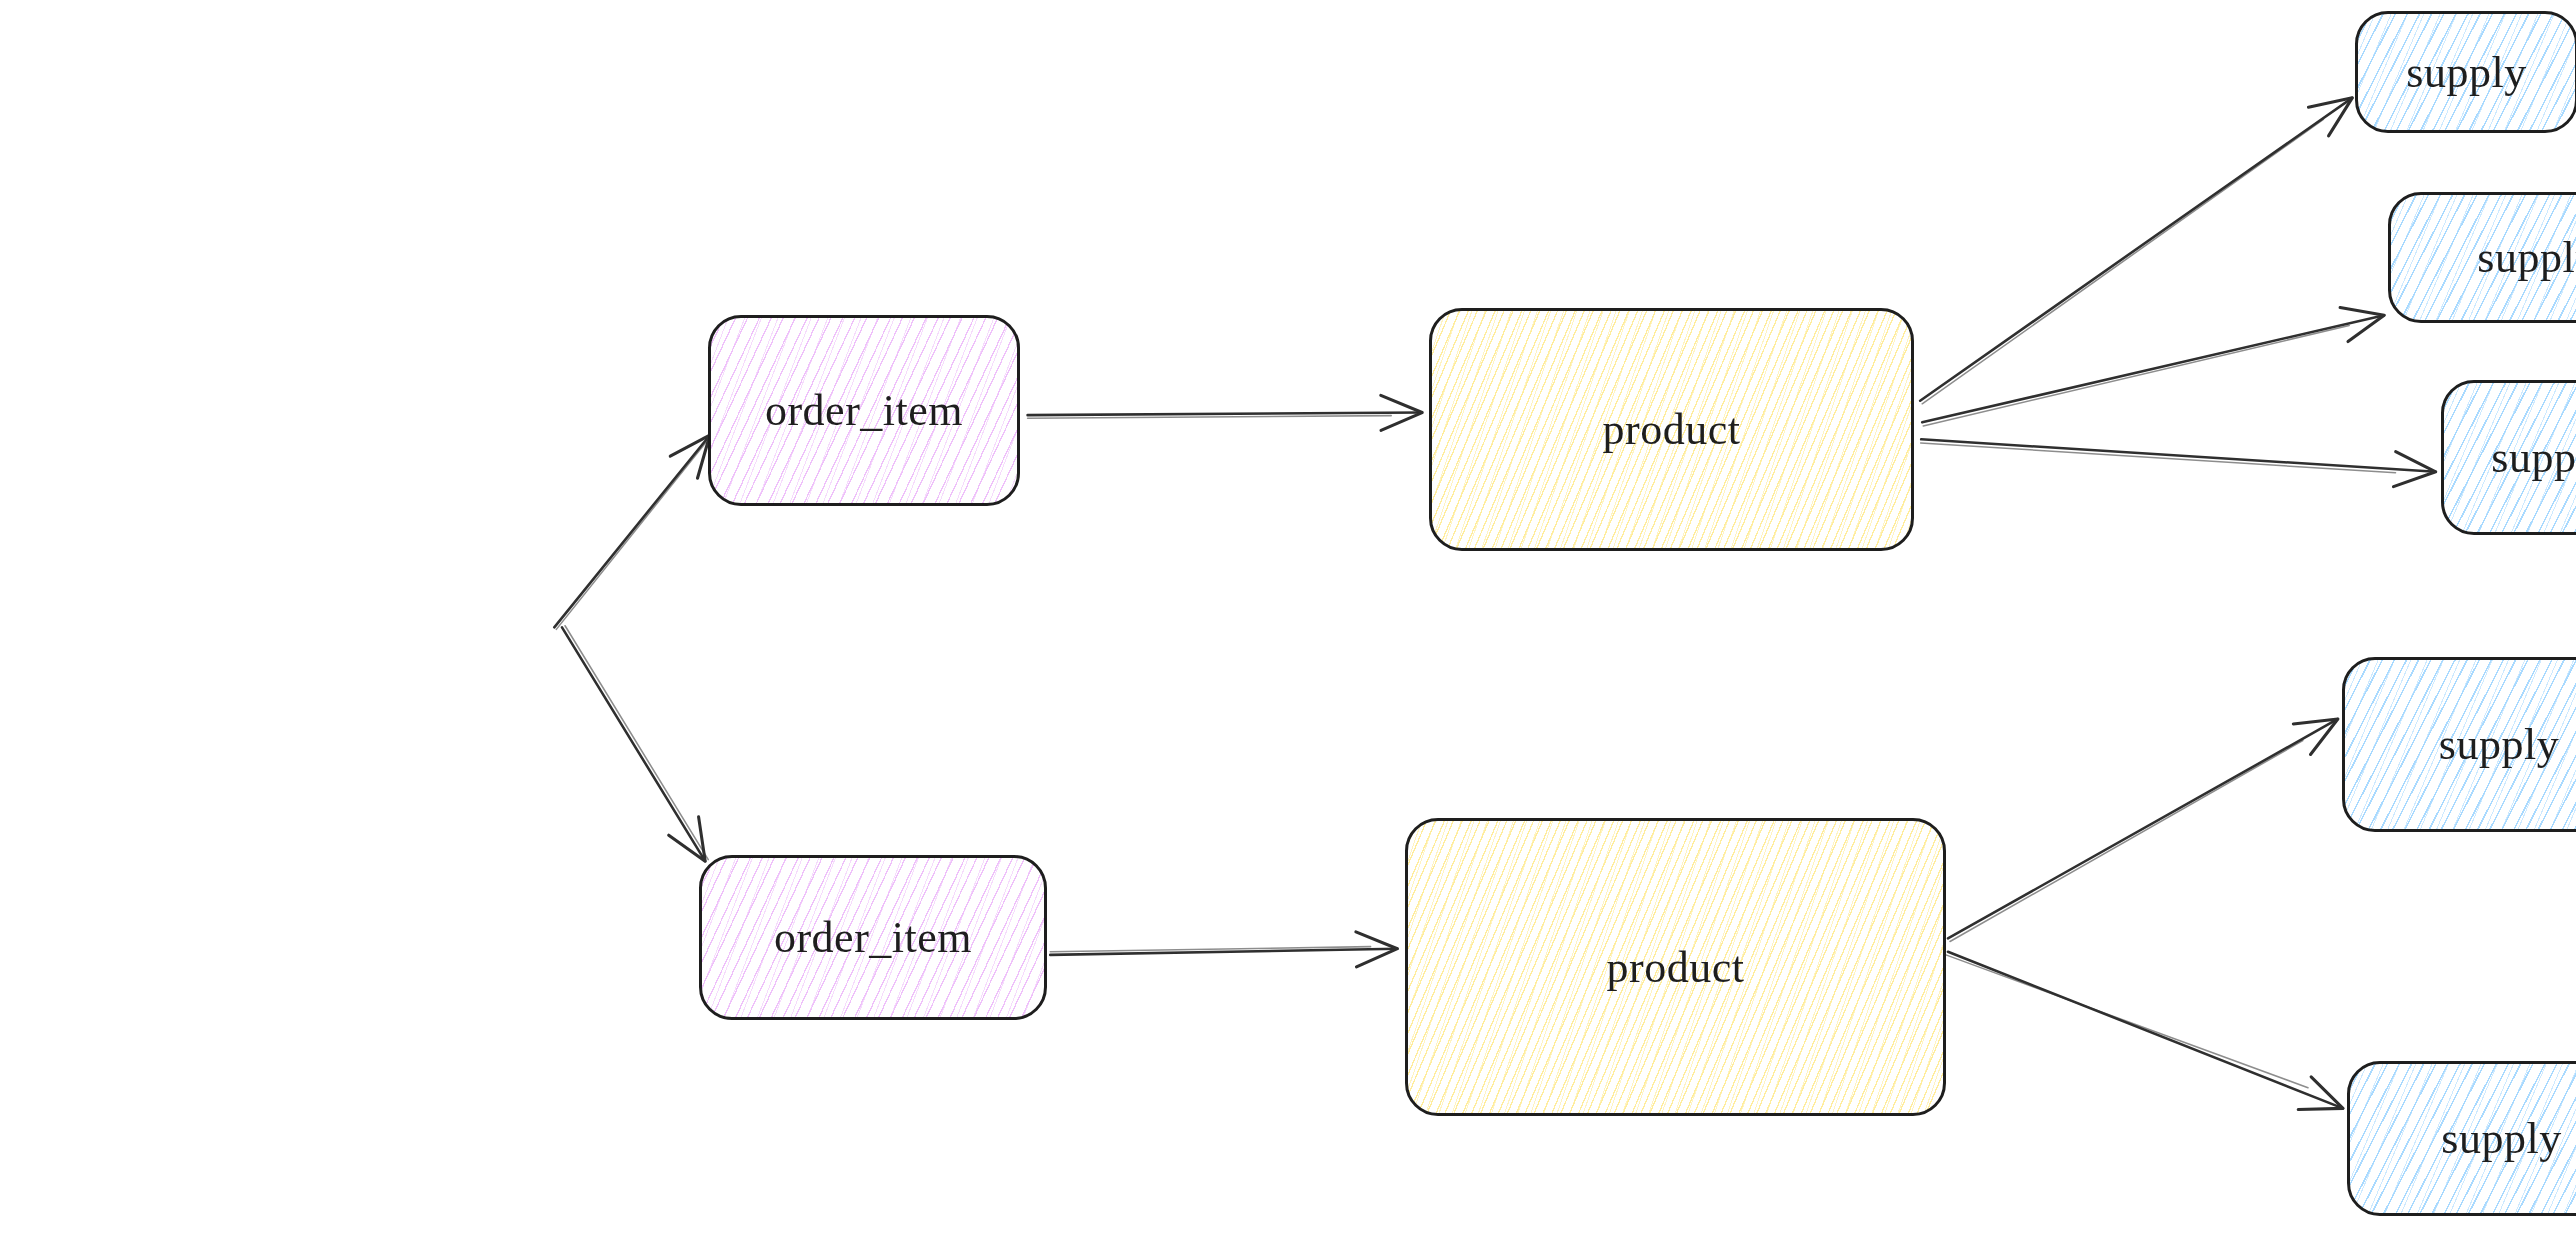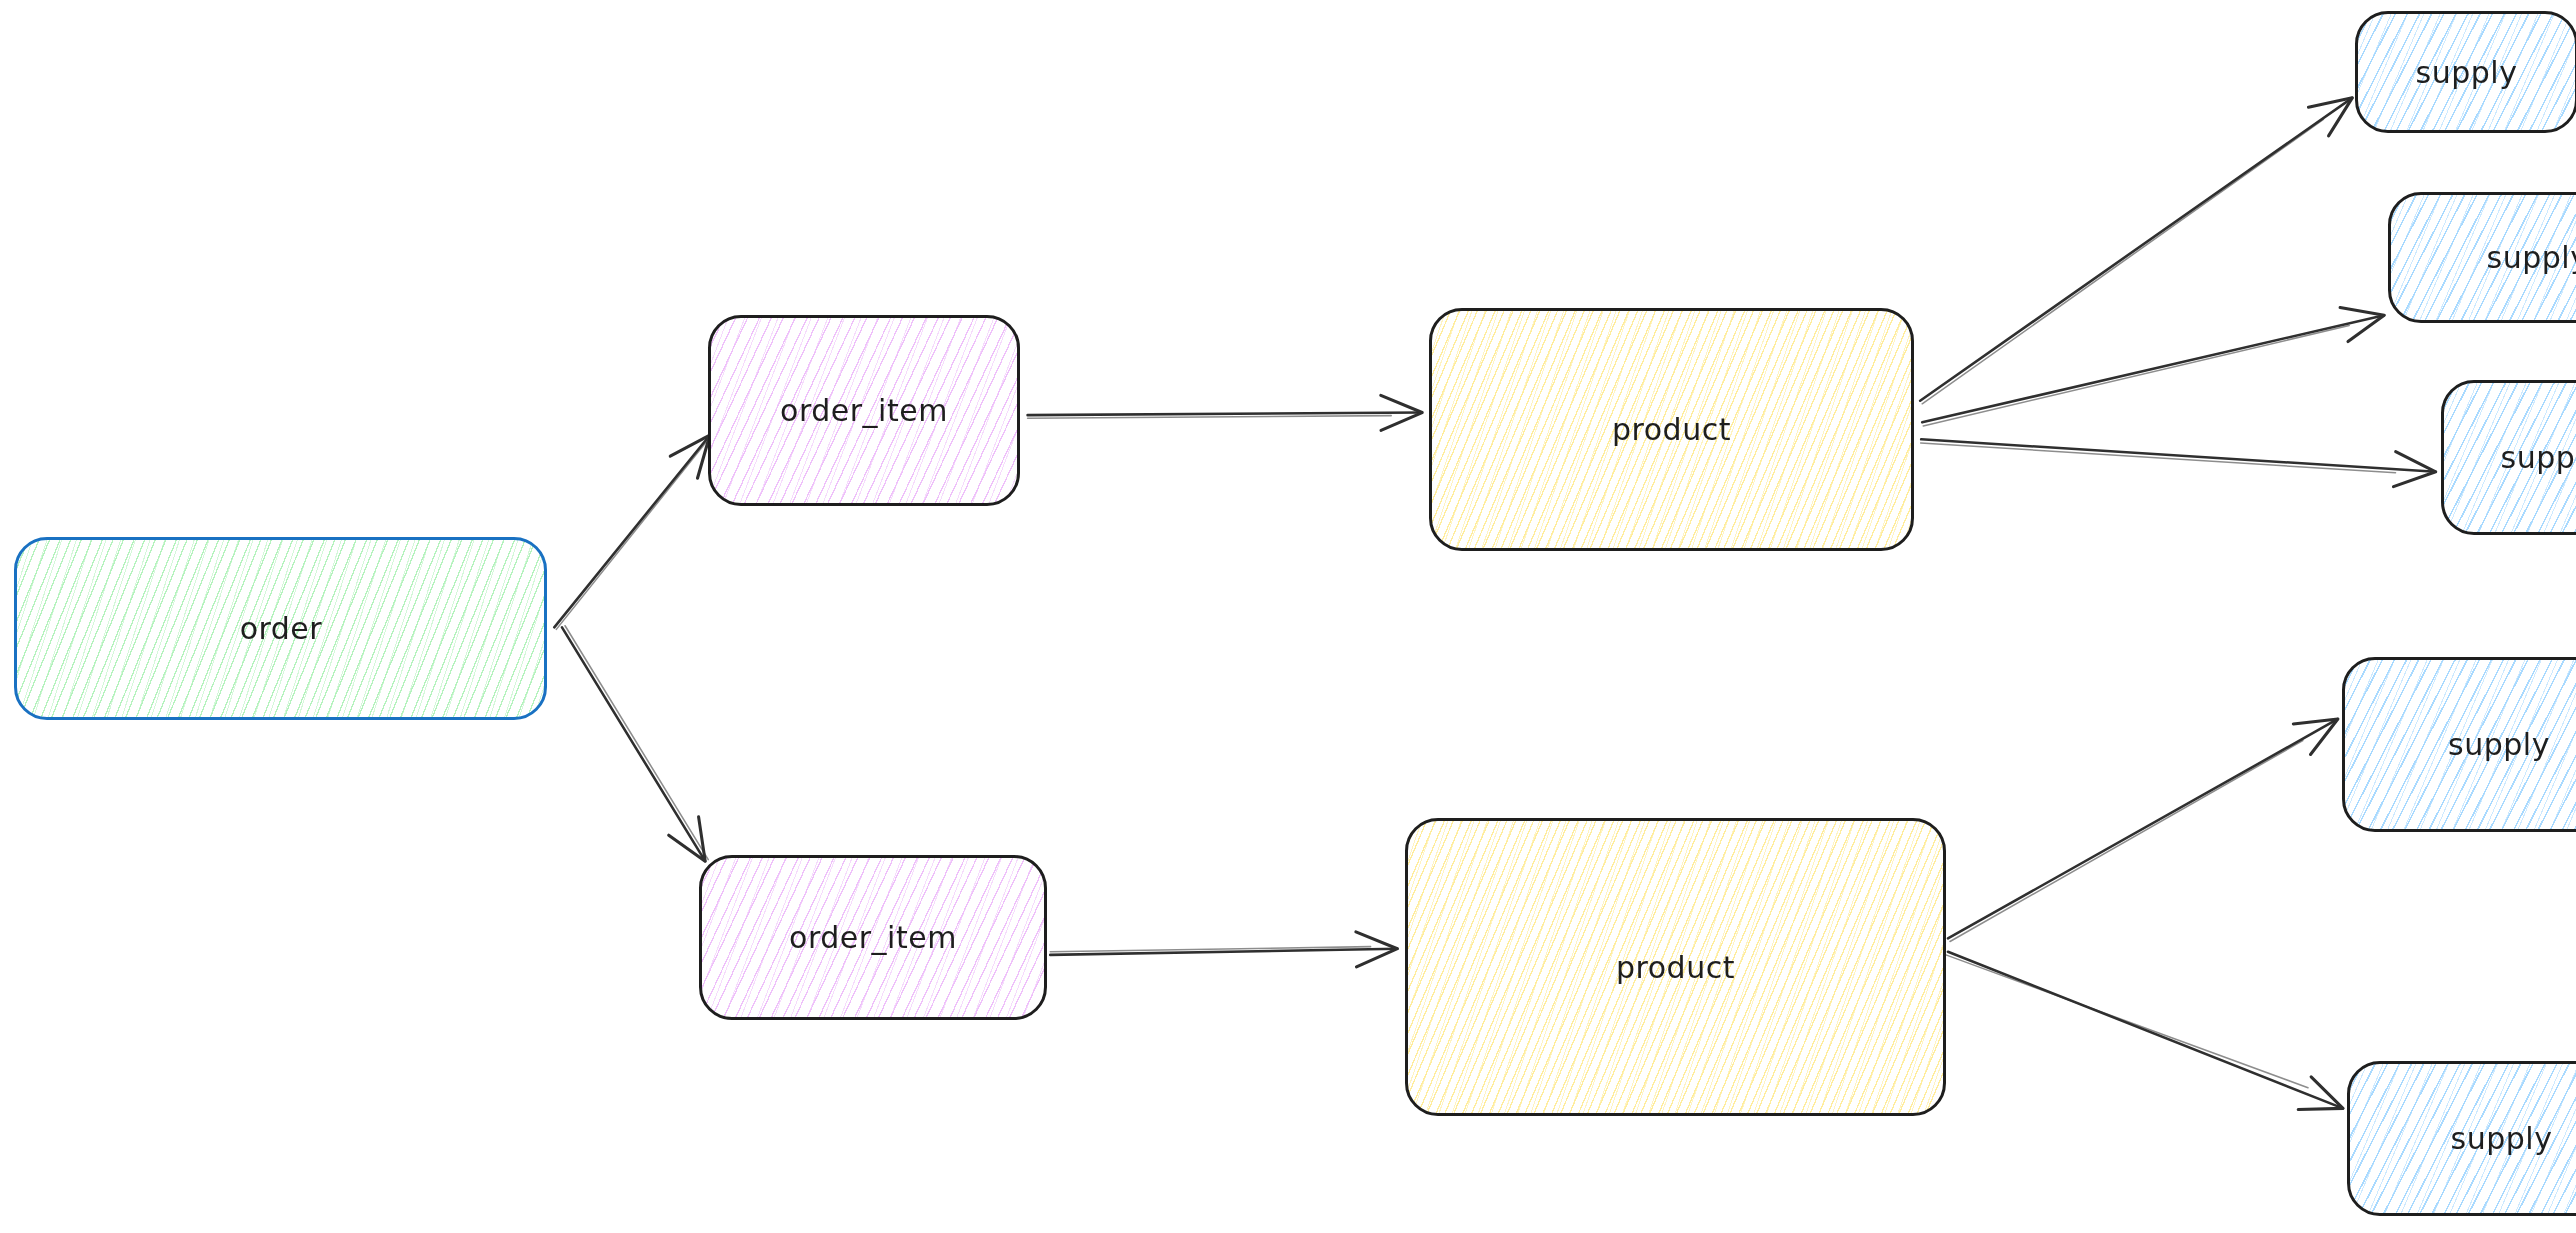--- a/index.html
+++ b/index.html
@@ -16,23 +16,24 @@
 
   .node{
     position:absolute;
     box-sizing:border-box;
     display:flex;align-items:center;justify-content:center;
     border-radius:33px;
     background-color:#ffffff;
   }
   .node .label{
     color:#1e1e1e;
-    font-size:30px;
+    font-size:44px;
     letter-spacing:0.5px;
     white-space:nowrap;
+    font-family:Liberation Serif, serif;
   }
 
   
   .f-green{
     border:3.6px solid #1971c2;
     background-image:
       repeating-linear-gradient(112deg, rgba(178,242,187,.95) 0 1.3px, transparent 1.3px 9.8px),
       repeating-linear-gradient(108deg, rgba(178,242,187,.55) 0 1px,   transparent 1px 14px);
   }
   .f-pink{
@@ -119,23 +120,20 @@
       <line class="edge-ghost" x1="3785" y1="1828" x2="4470" y2="1438"></line>
       <line class="edge-shaft" x1="3781" y1="1822" x2="4538" y2="1396" marker-end="url(#ah)"></line>
     </g>
 
     <g>
       <line class="edge-ghost" x1="3777" y1="1854" x2="4480" y2="2112"></line>
       <line class="edge-shaft" x1="3781" y1="1848" x2="4548" y2="2152" marker-end="url(#ah)"></line>
     </g>
   </svg>
 
-  <div class="node f-green n-order">
-    <span class="label">order</span>
-  </div>
 
   <div class="node f-pink n-oi1">
     <span class="label">order_item</span>
   </div>
 
   <div class="node f-pink n-oi2">
     <span class="label">order_item</span>
   </div>
 
   <div class="node f-yellow n-p1">

